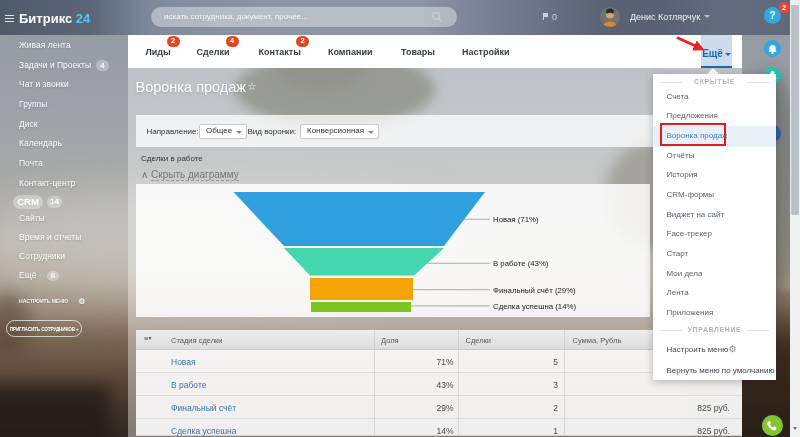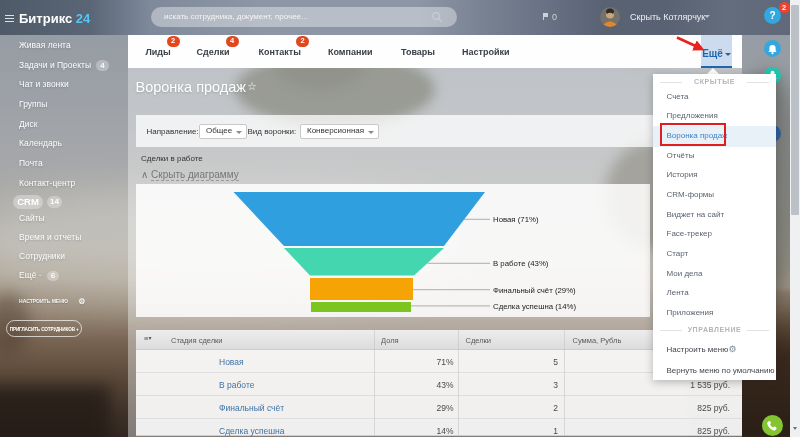--- a/index.html
+++ b/index.html
@@ -73,21 +73,21 @@
 
   
   #chart { left:136px; top:184px; width:514px; height:133px; background:rgba(255,255,255,.85); }
 
   
   #tbl { left:136px; top:330px; width:606px; height:107px; }
   #thead { position:absolute; left:0; top:0; width:606px; height:20px; background:linear-gradient(180deg,#ecedec,#dbdcdb); border-bottom:1px solid #cccccc; }
   .th { position:absolute; top:6px; font-size:7.5px; color:#5a5a5a; }
   .vline { position:absolute; top:0; width:1px; height:105px; background:rgba(190,190,190,.5); }
   .trow { position:absolute; left:0; width:606px; height:23px; background:rgba(255,255,255,.88); border-bottom:1px solid #dedede; }
-  .tlink { position:absolute; left:35px; top:6.5px; font-size:8.5px; color:#3f72a5;margin-left:48px; }
+  .tlink { position:absolute; left:35px; top:6.5px; font-size:8.5px; color:#3f72a5; }
   .tnum { position:absolute; top:6.5px; font-size:8.5px; color:#4a4a4a; text-align:right; }
 
   
   #dd { left:653px; top:74px; width:123px; height:306px; background:#fff; box-shadow:0 2px 8px rgba(40,40,40,.3); }
   #ddnotch { left:706px; top:68px; width:0; height:0; border-left:7px solid transparent; border-right:7px solid transparent; border-bottom:7px solid #fff; }
   .ddhead { position:absolute; left:0; width:123px; text-align:center; font-size:7px; letter-spacing:.6px; color:#b0b6bc; font-weight:bold; }
   .ddhead:before, .ddhead:after { content:""; position:absolute; top:4px; width:22px; height:1px; background:#e0e3e6; }
   .ddhead:before { left:7px; } .ddhead:after { right:7px; }
   .dditem { position:absolute; left:13.5px; font-size:8px; color:#5a6370; white-space:nowrap; }
   #ddsel { position:absolute; left:0px; top:52px; width:123px; height:20.5px; background:#e9f1f8; }
@@ -160,21 +160,21 @@
           <circle cx="10" cy="10" r="10"></circle>
         </clipPath>
       </defs>
     <g clip-path="url(#avc)">
       <rect width="20" height="20" fill="#75716b"></rect>
       <circle cx="10" cy="7.5" r="4" fill="#c9a47c"></circle>
       <path d="M1,20 q9,-11 18,0 z" fill="#e0862c"></path>
       <path d="M6,5 a4,3.6 0 0 1 8,0 l-1,2 a4,4 0 0 0 -6,0 z" fill="#2e2a26"></path>
     </g>
   </svg>
-  <div id="uname" class="abs">Скрыть Котлярчук</div>
+  <div id="uname" class="abs">Денис Котлярчук</div>
   <div id="ucaret" class="abs"></div>
 
   <div id="nav" class="abs">
     <div class="tab" style="left:17.5px;">Лиды</div>
     <div class="nbadge" style="left:38.5px; width:13px;">2</div>
     <div class="tab" style="left:68.5px;">Сделки</div>
     <div class="nbadge" style="left:97.5px; width:13px;">4</div>
     <div class="tab" style="left:130.5px;">Контакты</div>
     <div class="nbadge" style="left:168px; width:13px;">2</div>
     <div class="tab" style="left:200px;">Компании</div>
@@ -221,21 +221,20 @@
     </div>
     <div class="trow" style="top:20px;">
       <div class="tlink">Новая</div>
       <div class="tnum" style="left:200px; width:117.5px;">71%</div>
       <div class="tnum" style="left:300px; width:122px;">5</div>
     </div>
     <div class="trow" style="top:43px;">
       <div class="tlink">В работе</div>
       <div class="tnum" style="left:200px; width:117.5px;">43%</div>
       <div class="tnum" style="left:300px; width:122px;">3</div>
-      <div class="tnum" style="left:430px; width:164px;">1 535 руб.</div>
     </div>
     <div class="trow" style="top:66px;">
       <div class="tlink" style="top:7px;">Финальный счёт</div>
       <div class="tnum" style="left:200px; width:117.5px; top:7px;">29%</div>
       <div class="tnum" style="left:300px; width:122px; top:7px;">2</div>
       <div class="tnum" style="left:430px; width:164px; top:7px;">825 руб.</div>
     </div>
     <div class="trow" style="top:89px; height:17px; border-bottom:1px solid #cfcfcf;">
       <div class="tlink" style="top:7px;">Сделка успешна</div>
       <div class="tnum" style="left:200px; width:117.5px; top:7px;">14%</div>

